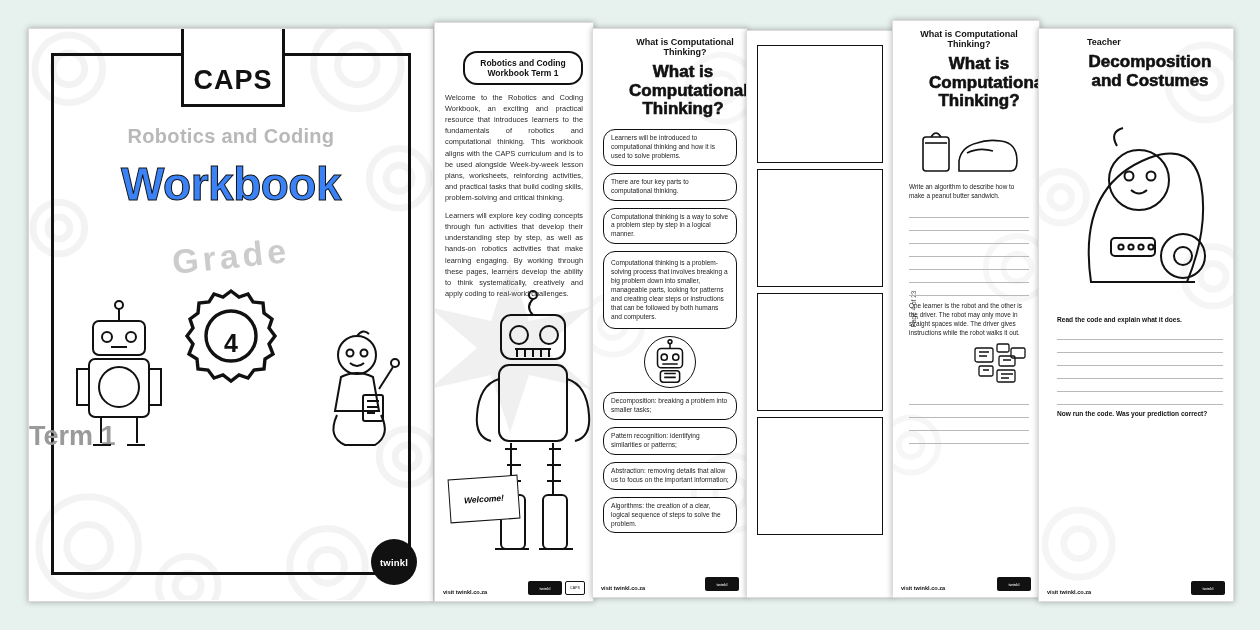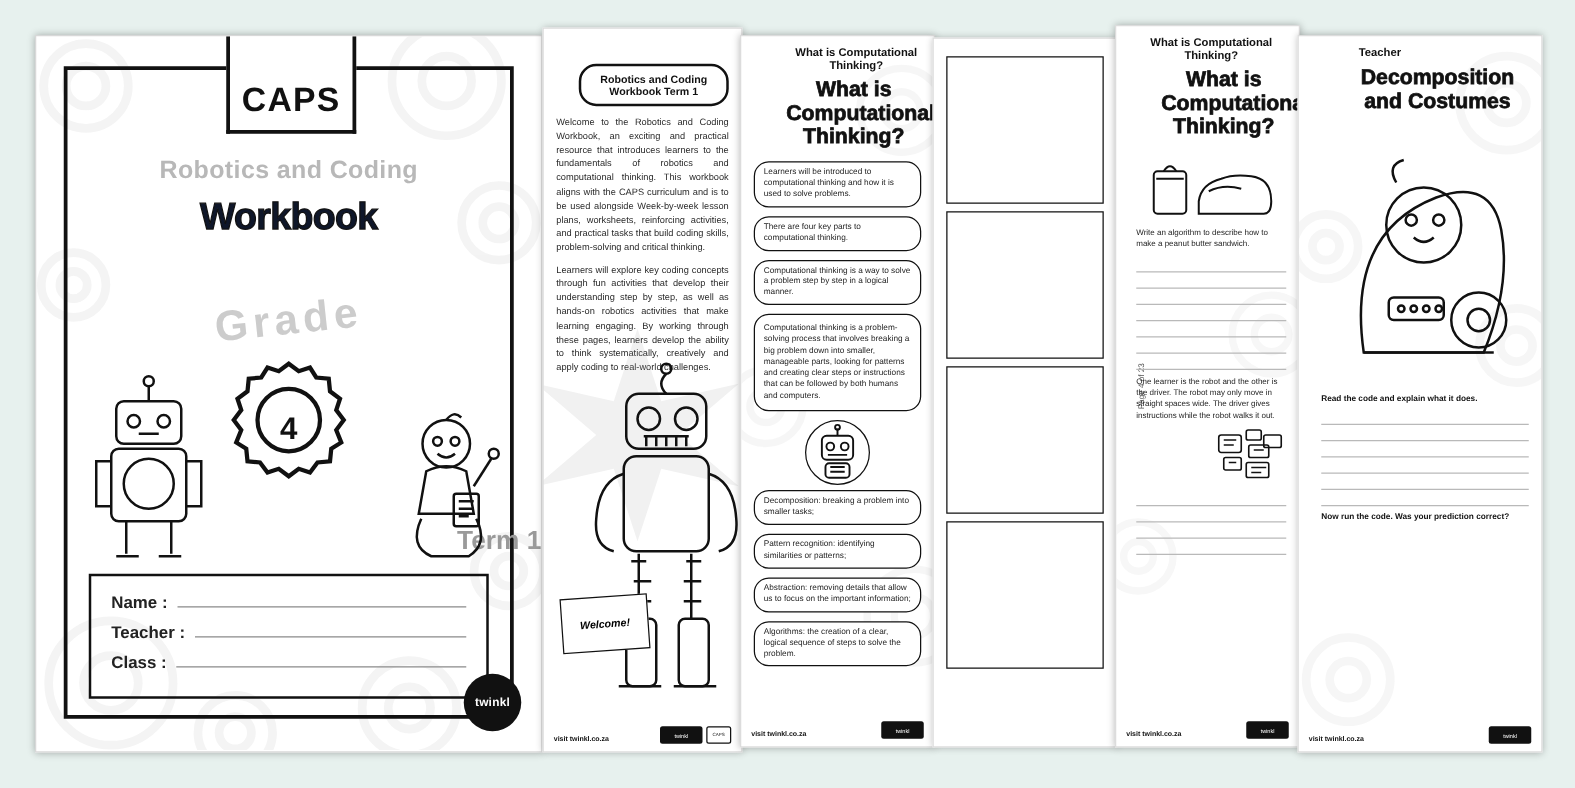--- a/index.html
+++ b/index.html
@@ -57,22 +57,22 @@
   .cover-sub {
     position: absolute; top: 96px; left: 0; right: 0;
     text-align: center;
     font-size: 20px; font-weight: bold;
     color: #b8b8b8;
     letter-spacing: 0.3px;
   }
   .cover-title {
     position: absolute; top: 128px; left: 0; right: 0;
     text-align: center;
-    font-size: 30px; font-weight: bold;
-    color: #0f172a;
+    font-size: 46px; font-weight: bold;
+    color: #3b82f6;
     letter-spacing: -0.5px;
     -webkit-text-stroke: 1px #111;
   }
   .cover-grade {
     position: absolute; top: 208px; left: 0; right: 0;
     text-align: center;
     font-size: 34px; font-weight: bold;
     color: #cccccc;
     letter-spacing: 4px;
     transform: rotate(-6deg);
@@ -82,22 +82,22 @@
     transform: translateX(-50%);
     width: 110px; height: 110px;
   }
   .gear-num {
     position: absolute; left: 50%; top: 300px;
     transform: translateX(-50%);
     font-size: 25px; font-weight: bold; color: #111;
   }
   .cover-term {
     position: absolute; top: 392px; left: 0; right: 0;
-    text-align: right;
-    font-size: 21px; font-weight: bold; color: #9a9a9a;
+    text-align: left;
+    font-size: 27px; font-weight: bold; color: #9a9a9a;
   }
   .robot-left { position: absolute; left: 42px; top: 270px; }
   .robot-right { position: absolute; right: 30px; top: 300px; }
 
   .namebox {
     position: absolute;
     left: 42px; right: 42px; bottom: 42px;
     height: 100px;
     border: 2px solid #111;
     padding: 13px 16px 0 16px;
@@ -309,34 +309,20 @@
         <path d="M40 7 q6 -8 12 -2"></path>
         <path d="M24 48 q16 -8 32 0 l6 34 h-44 z"></path>
         <path d="M62 60 l14 -22"></path>
         <circle cx="78" cy="34" r="4"></circle>
         <rect x="46" y="66" width="20" height="26" rx="2"></rect>
         <path d="M50 72 h12 M50 78 h12 M50 84 h8"></path>
         <path d="M20 86 q-10 22 8 30 h30 q16 -10 6 -30"></path>
       </g>
     </svg>
 
-    <div class="namebox">
-      <div class="row">
-        <span class="lbl">Name :</span>
-        <span class="line"></span>
-      </div>
-      <div class="row">
-        <span class="lbl">Teacher :</span>
-        <span class="line"></span>
-      </div>
-      <div class="row">
-        <span class="lbl">Class :</span>
-        <span class="line"></span>
-      </div>
-    </div>
 
     <div class="twinkl-badge">twinkl</div>
   </div>
 
   <div class="sheet shadow" id="page2">
     <div class="pg-inner">
       <div class="pill-title" style="margin-left:18px;margin-top:20px;">Robotics and Coding Workbook Term 1</div>
       <div class="body-copy">Welcome to the Robotics and Coding Workbook, an exciting and practical resource that introduces learners to the fundamentals of robotics and computational thinking. This workbook aligns with the CAPS curriculum and is to be used alongside Week-by-week lesson plans, worksheets, reinforcing activities, and practical tasks that build coding skills, problem-solving and critical thinking.</div>
       <div class="body-copy">Learners will explore key coding concepts through fun activities that develop their understanding step by step, as well as hands-on robotics activities that make learning engaging. By working through these pages, learners develop the ability to think systematically, creatively and apply coding to real-world challenges.</div>
     </div>

